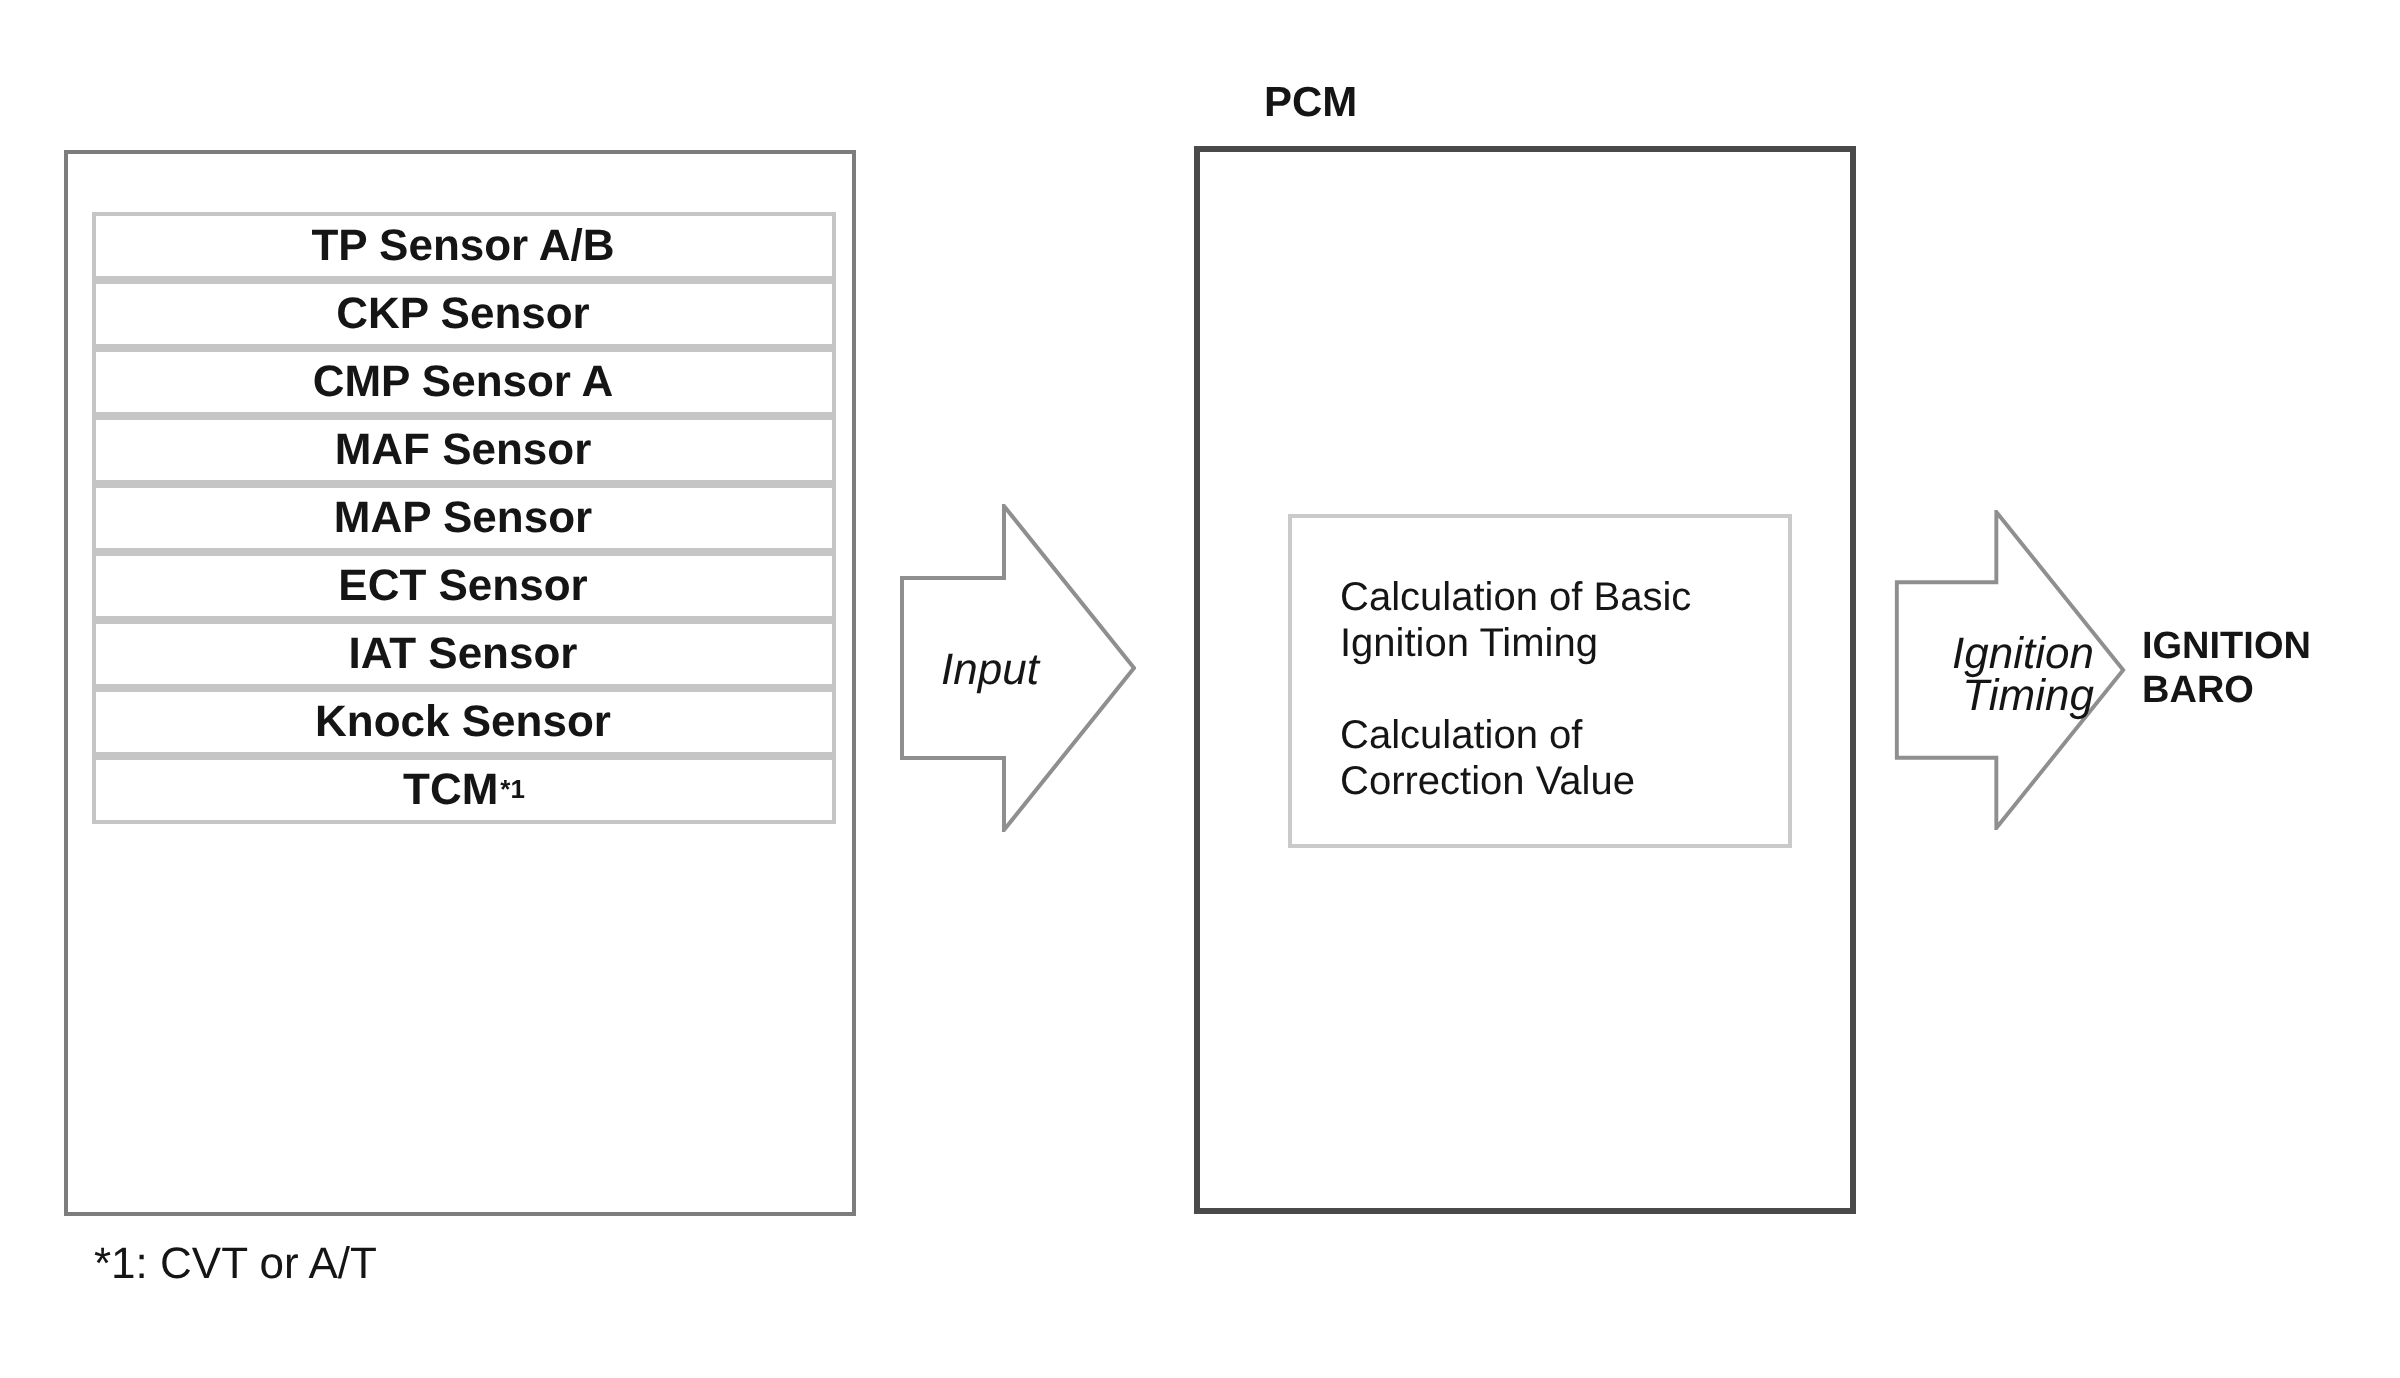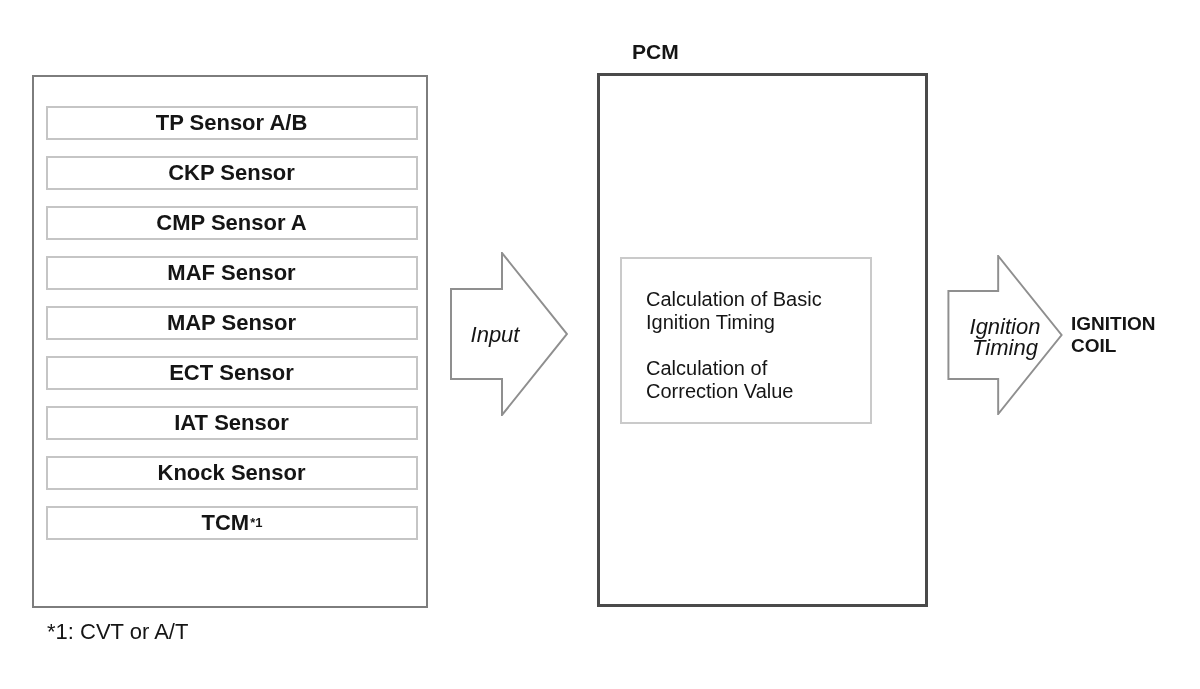--- a/index.html
+++ b/index.html
@@ -19,21 +19,20 @@
   
   #sensor-panel {
     position: absolute;
     left: 32px; top: 75px;
     width: 396px; height: 533px;
     border: 2px solid var(--panel-border, #7d7d7d);
     box-sizing: border-box;
     background: #ffffff;
     display: flex;
     flex-direction: column;
-    gap: 16px;
     padding-top: 29px;
   }
   .sensor-box {
     margin-left: 12px;
     width: 372px;
     height: 34px;
     flex: 0 0 34px;
     border: 2px solid var(--sensor-border, #c5c5c5);
     box-sizing: border-box;
     background: #ffffff;
@@ -73,21 +72,21 @@
     font-style: italic;
   }
   #input-arrow-label {
     left: 451px; top: 324px;
     width: 88px;
     text-align: center;
   }
   #output-arrow-label {
     left: 963px; top: 316px;
     width: 84px;
-    text-align: center;
+    text-align: right;
   }
   
   #pcm-title {
     position: absolute;
     left: 632px; top: 40px;
     width: 331px;
     text-align: left;
     font-weight: bold;
     font-size: 21px;
     line-height: 24px;
@@ -95,21 +94,21 @@
   #pcm-box {
     position: absolute;
     left: 597px; top: 73px;
     width: 331px; height: 534px;
     border: 3px solid var(--pcm-border, #4a4a4a);
     box-sizing: border-box;
     background: #ffffff;
   }
   #calc-box {
     position: absolute;
-    left: 20px; top: 181px; 
+    left: 44px; top: 181px; 
     width: 252px; height: 167px;
     border: 2px solid var(--calc-border, #cacaca);
     box-sizing: border-box;
     background: #ffffff;
     padding: 29px 10px 0 24px;
     font-size: 20px;
     line-height: 23px;
   }
   #calc-box p { margin: 0 0 23px 0; }
   
@@ -179,15 +178,15 @@
       <p>Calculation of Basic Ignition Timing</p>
       <p>Calculation of Correction Value</p>
     </div>
   </div>
 
   <svg class="flow-arrow" style="left:946px; top:255px;" width="118" height="160" viewBox="0 0 118 164">
     <polygon points="1,37 52,37 52,1 117,82 52,163 52,127 1,127"></polygon>
   </svg>
   <div class="arrow-label" id="output-arrow-label">Ignition Timing</div>
 
-  <div id="ignition-coil-label">IGNITION COIL</div>
+  <div id="ignition-coil-label">IGNITION BARO</div>
 
 </div>
 
 </body></html>

